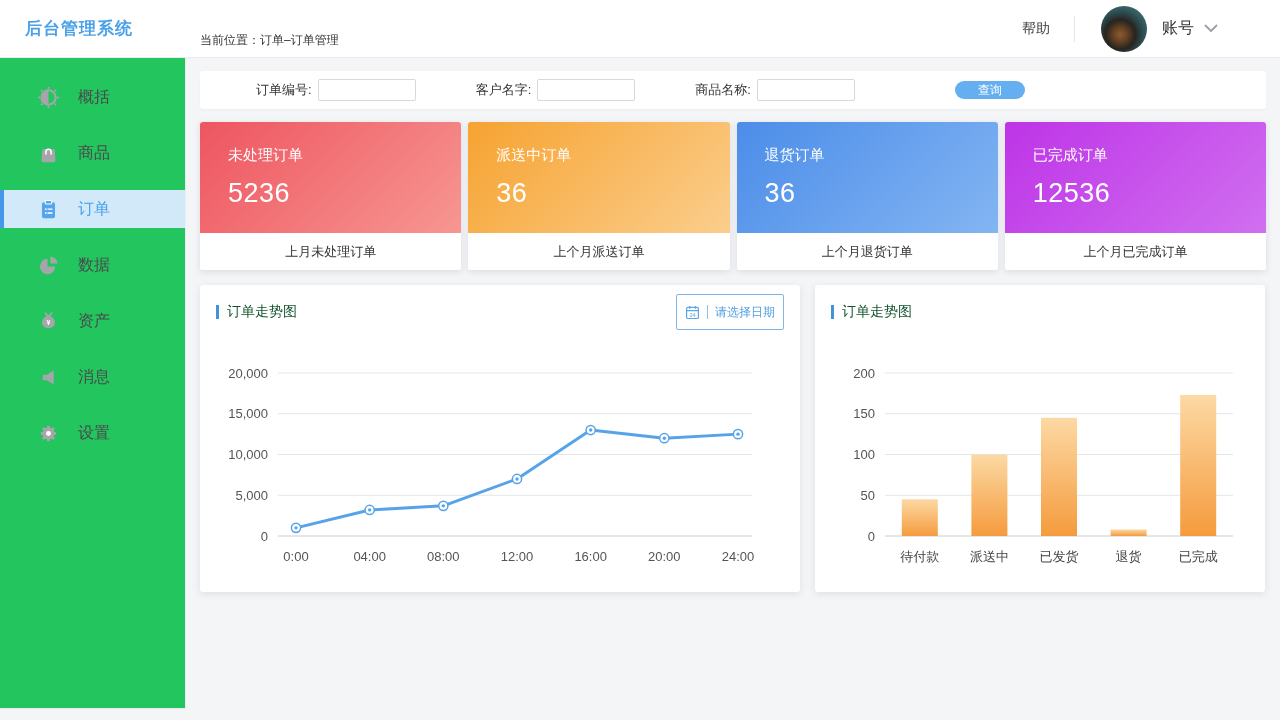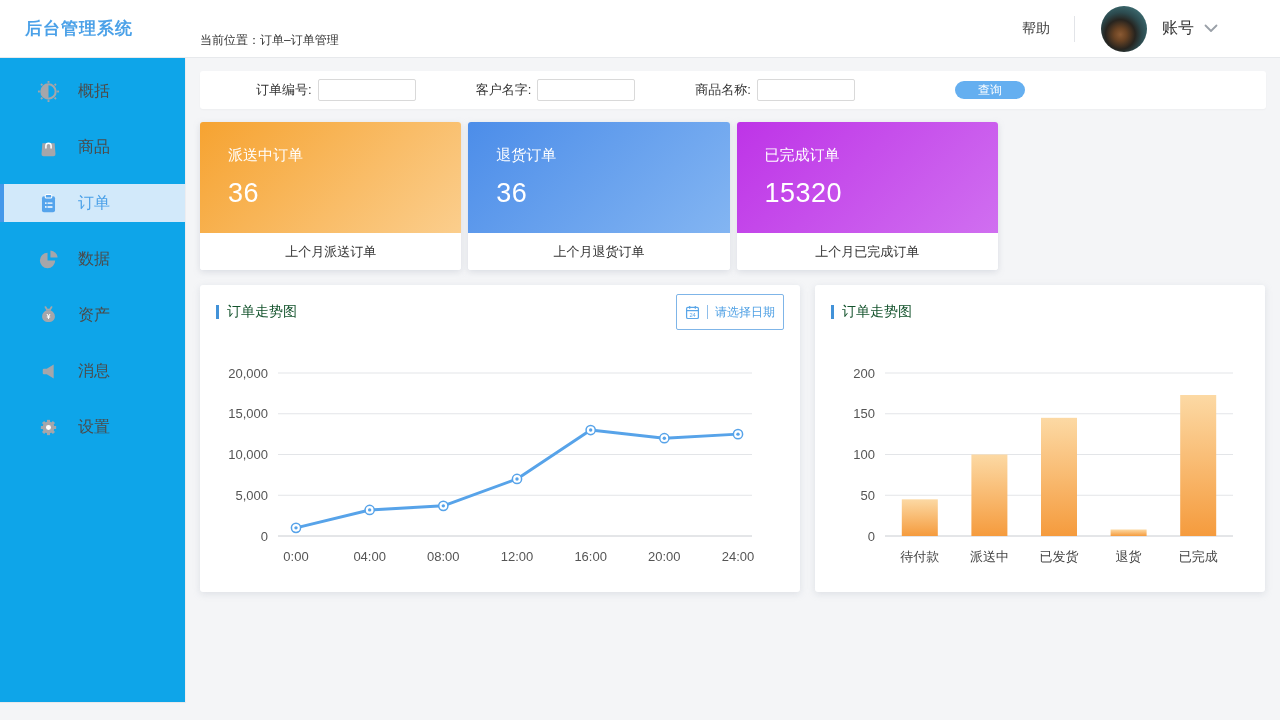--- a/index.html
+++ b/index.html
@@ -12,21 +12,21 @@
   .breadcrumb{position:absolute;left:200px;top:32px;font-size:12px;color:#333;}
   .header-right{position:absolute;right:0;top:0;height:57px;display:flex;align-items:center;}
   .help{font-size:14px;color:#404040;margin-right:24px;cursor:pointer;}
   .hdr-divider{width:1px;height:26px;background:#e2e4e8;margin-right:26px;}
   .avatar{width:46px;height:46px;border-radius:50%;margin-right:15px;cursor:pointer;
     background:radial-gradient(circle at 42% 62%, #8a5a33 0%, #6b4424 16%, #27241f 38%, #2c4a4e 56%, #3c6b70 78%, #23454a 100%);}
   .account{font-size:16px;color:#333;margin-right:10px;cursor:pointer;}
   .chevron{margin-right:62px;display:flex;align-items:center;cursor:pointer;}
 
   
-  .sidebar{position:absolute;top:48px;left:0;width:186px;height:655px;background:#0ea5e9;border-right:1px solid #ededf0;border-bottom:1px solid #e8e8eb;padding-top:24px;box-sizing:border-box;}
+  .sidebar{position:absolute;top:54px;left:0;width:186px;height:655px;background:#22c55e;border-right:1px solid #ededf0;border-bottom:1px solid #e8e8eb;padding-top:24px;box-sizing:border-box;}
   .side-item{position:relative;height:38px;margin-bottom:18px;display:flex;align-items:center;cursor:pointer;}
   .side-icon{width:24px;height:24px;margin-left:36px;display:flex;align-items:center;justify-content:center;}
   .side-label{margin-left:18px;font-size:16px;color:#4b4b4b;}
   .side-item.active{background:#D2E9FA;}
   .side-item.active::before{content:"";position:absolute;left:0;top:0;width:4px;height:38px;background:#4498EA;}
   .side-item.active .side-label{color:#4AA0E8;}
 
   
   .search-panel{position:absolute;left:200px;top:71px;width:1066px;height:38px;background:#fff;border-radius:3px;display:flex;align-items:center;box-shadow:0 1px 2px rgba(0,0,0,0.03);}
   #searchFields{display:flex;align-items:center;}
@@ -183,37 +183,44 @@
         <span class="field">
           <span class="field-label">商品名称:</span>
           <input class="field-input" type="text" style="">
         </span>
       </span>
     <button class="query-btn">查询</button>
   </div>
 
   <div class="cards" id="cards">
       <div class="card">
+        <div class="card-top" style="background:linear-gradient(135deg,#EE5560 0%,#F79792 100%)">
+          <div class="card-title">未处理订单</div>
+          <div class="card-value">5236</div>
+        </div>
+        <div class="card-footer">上月未处理订单</div>
+      </div>
+      <div class="card">
         <div class="card-top" style="background:linear-gradient(135deg,#F6A331 0%,#FBCE8D 100%)">
           <div class="card-title">派送中订单</div>
           <div class="card-value">36</div>
         </div>
         <div class="card-footer">上个月派送订单</div>
       </div>
       <div class="card">
         <div class="card-top" style="background:linear-gradient(135deg,#4C8DE9 0%,#83B5F2 100%)">
           <div class="card-title">退货订单</div>
           <div class="card-value">36</div>
         </div>
         <div class="card-footer">上个月退货订单</div>
       </div>
       <div class="card">
         <div class="card-top" style="background:linear-gradient(135deg,#BE34E7 0%,#D06FF0 100%)">
           <div class="card-title">已完成订单</div>
-          <div class="card-value">15320</div>
+          <div class="card-value">12536</div>
         </div>
         <div class="card-footer">上个月已完成订单</div>
       </div>
     </div>
 
   <section class="panel panel-line">
     <svg id="lineChart" class="chart-svg" width="600" height="307" viewBox="0 0 600 307">
         <line x1="78" y1="251" x2="552" y2="251" stroke="#c9ccd1" stroke-width="1"></line>
         <text x="68" y="255.5" text-anchor="end" font-size="13" fill="#555">0</text>
         <line x1="78" y1="210.25" x2="552" y2="210.25" stroke="#e3e5e8" stroke-width="1"></line>

